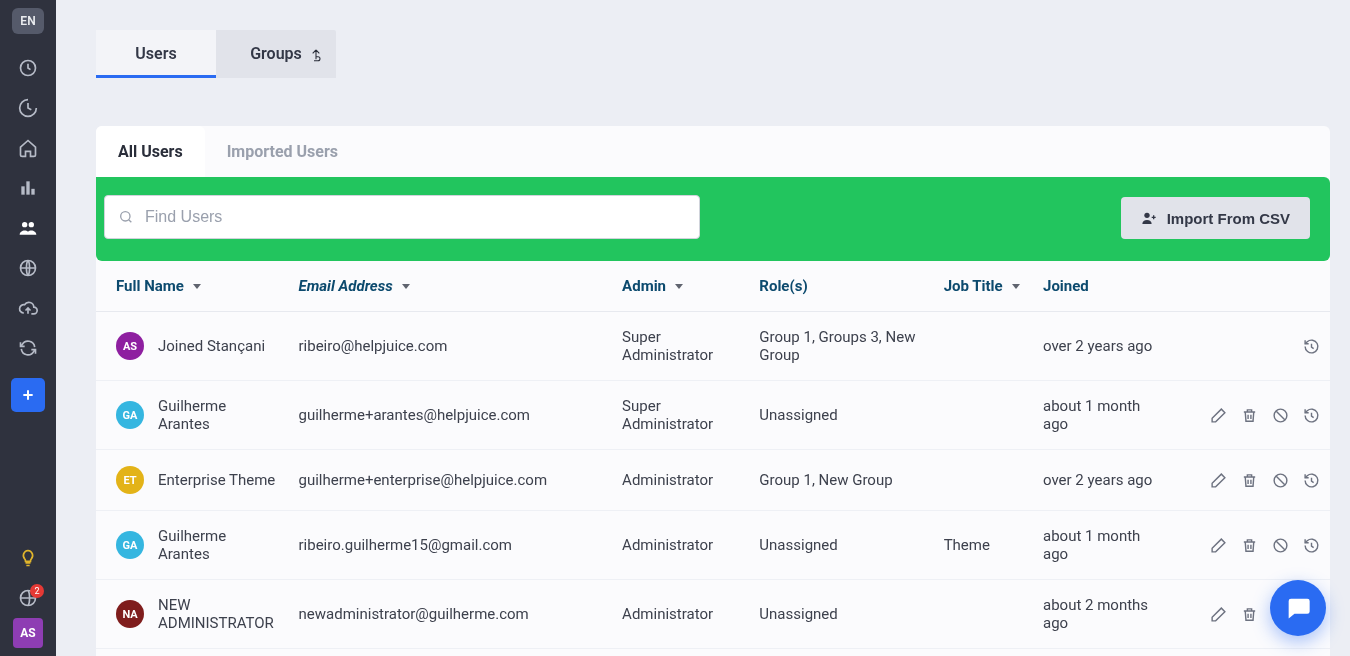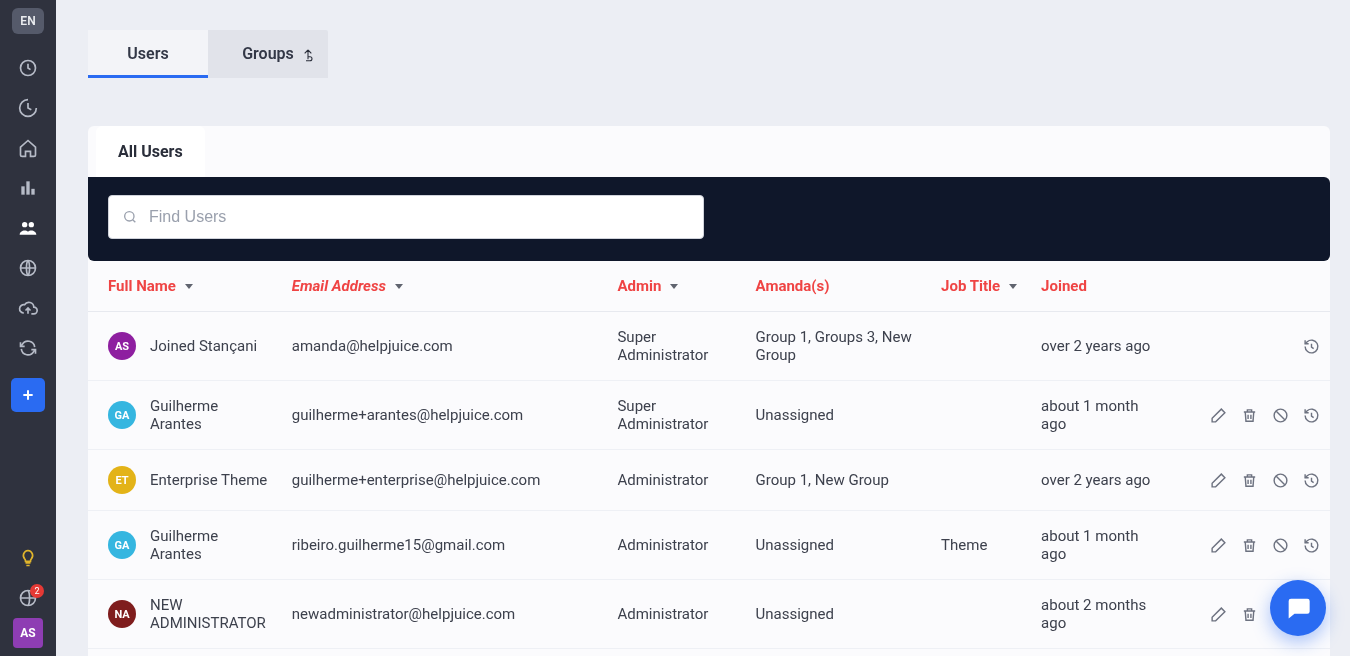--- a/index.html
+++ b/index.html
@@ -92,21 +92,21 @@
     align-items: center;
     justify-content: center;
     font-size: 12px;
     font-weight: 700;
     color: #fff;
     cursor: pointer;
   }
   
   .content {
     position: absolute;
-    left: 56px;
+    left: 64px;
     top: 0;
     right: 0;
     height: 656px;
     padding: 0 0 0 0;
   }
   .top-tabs {
     display: flex;
     margin: 30px 0 0 32px;
     gap: 0;
     width: 240px;
@@ -138,40 +138,40 @@
   }
   .panel {
     margin: 48px 20px 0 32px;
     background: #fbfbfd;
     border-radius: 6px;
     padding: 0 0 20px 0;
   }
   .sub-tabs {
     display: flex;
     gap: 0;
-    padding-left: 8px;
+    padding-left: 0;
   }
   .sub-tab {
     padding: 16px 22px;
     font-size: 16px;
     font-weight: 700;
     color: #9aa0ad;
     cursor: pointer;
   }
   .sub-tab.active {
     background: #ffffff;
     color: #2a2e3a;
     border-radius: 6px 6px 0 0;
   }
   .toolbar {
     display: flex;
     align-items: flex-end;
-    padding: 18px 20px 22px 20px;
+    padding: 18px 20px 22px 8px;
     gap: 12px;
-    background: #0f172a;
+    background: #22c55e;
     border-radius: 0 6px 6px 6px;
   }
   .search-wrap {
     position: relative;
     width: 596px;
   }
   .search-wrap svg {
     position: absolute;
     left: 14px;
     top: 50%;
@@ -216,21 +216,21 @@
   
   .table {
     width: 100%;
     border-collapse: collapse;
     background: #fbfbfd;
   }
   .table th {
     text-align: left;
     font-size: 15px;
     font-weight: 700;
-    color: #ef4444;
+    color: #0c4a6e;
     padding: 16px 10px 16px 10px;
     border-bottom: 1px solid #e7e9ef;
     white-space: nowrap;
   }
   .table th:first-child { padding-left: 20px; }
   .th-label { display: inline-flex; align-items: center; gap: 8px; cursor: pointer; }
   .sort-caret { width: 10px; height: 10px; color: #60646f; }
   .table td {
     font-size: 15px;
     color: #3d414d;
@@ -377,31 +377,40 @@
       <span>Groups</span>
       <svg class="cursor-pointer-icon" viewBox="0 0 24 24" fill="none" stroke="#2a2e3a" stroke-width="1.6">
           <path d="M9 3v14M9 3l5 5M9 3 4 8M6 19h6a3 3 0 0 0 0-6H9"></path>
         </svg>
     </div>
   </div>
 
   <div class="panel">
     <div class="sub-tabs">
       <div class="sub-tab active">All Users</div>
+      <div class="sub-tab">Imported Users</div>
     </div>
 
     <div class="toolbar">
       <div class="search-wrap">
         <svg viewBox="0 0 24 24" fill="none" stroke="currentColor" stroke-width="2">
             <circle cx="11" cy="11" r="7"></circle>
             <path d="m20 20-4-4"></path>
           </svg>
         <input class="search-input" type="text" placeholder="Find Users" style="">
       </div>
       <div class="spacer"></div>
+      <button class="btn btn-import">
+        <svg viewBox="0 0 24 24" fill="currentColor">
+            <circle cx="9" cy="8" r="4"></circle>
+            <path d="M2 21c0-4 3-6 7-6s7 2 7 6z"></path>
+            <path d="M19 8v6M16 11h6" stroke="currentColor" stroke-width="2" fill="none"></path>
+          </svg>
+        <span>Import From CSV</span>
+      </button>
     </div>
 
     <table class="table">
       <thead>
         <tr>
           <th class="col-name">
             <span class="th-label">
               <span>Full Name</span>
               <svg class="sort-caret" viewBox="0 0 10 10" fill="currentColor">
                   <path d="M1 3h8L5 8z"></path>
@@ -419,21 +428,21 @@
           <th class="col-role">
             <span class="th-label">
               <span>Admin</span>
               <svg class="sort-caret" viewBox="0 0 10 10" fill="currentColor">
                   <path d="M1 3h8L5 8z"></path>
                 </svg>
             </span>
           </th>
           <th class="col-groups">
             <span class="th-label">
-              <span>Amanda(s)</span>
+              <span>Role(s)</span>
             </span>
           </th>
           <th class="col-title">
             <span class="th-label">
               <span>Job Title</span>
               <svg class="sort-caret" viewBox="0 0 10 10" fill="currentColor">
                   <path d="M1 3h8L5 8z"></path>
                 </svg>
             </span>
           </th>
@@ -446,21 +455,21 @@
         </tr>
       </thead>
       <tbody id="rows">
           <tr>
             <td>
               <div class="name-cell">
                 <div class="user-avatar" style="background: rgb(142, 31, 160);">AS</div>
                 <span>Joined Stançani</span>
               </div>
             </td>
-            <td>amanda@helpjuice.com</td>
+            <td>ribeiro@helpjuice.com</td>
             <td>Super Administrator</td>
             <td>Group 1, Groups 3, New Group</td>
             <td></td>
             <td>over 2 years ago</td>
             <td>
               <div class="row-actions">
                 <span>
                   <svg viewBox="0 0 24 24" fill="none" stroke="currentColor" stroke-width="2">
                     <path d="M3 12a9 9 0 1 0 3-6.7L3 8"></path>
                     <path d="M3 3v5h5"></path>
@@ -590,21 +599,21 @@
               </div>
             </td>
           </tr>
           <tr>
             <td>
               <div class="name-cell">
                 <div class="user-avatar" style="background: #7f1d1d;">NA</div>
                 <span>NEW ADMINISTRATOR</span>
               </div>
             </td>
-            <td>newadministrator@helpjuice.com</td>
+            <td>newadministrator@guilherme.com</td>
             <td>Administrator</td>
             <td>Unassigned</td>
             <td></td>
             <td>about 2 months ago</td>
             <td>
               <div class="row-actions">
                 <span>
                   <svg viewBox="0 0 24 24" fill="none" stroke="currentColor" stroke-width="2">
                     <path d="M16 3l5 5L8 21H3v-5z"></path>
                   </svg>

